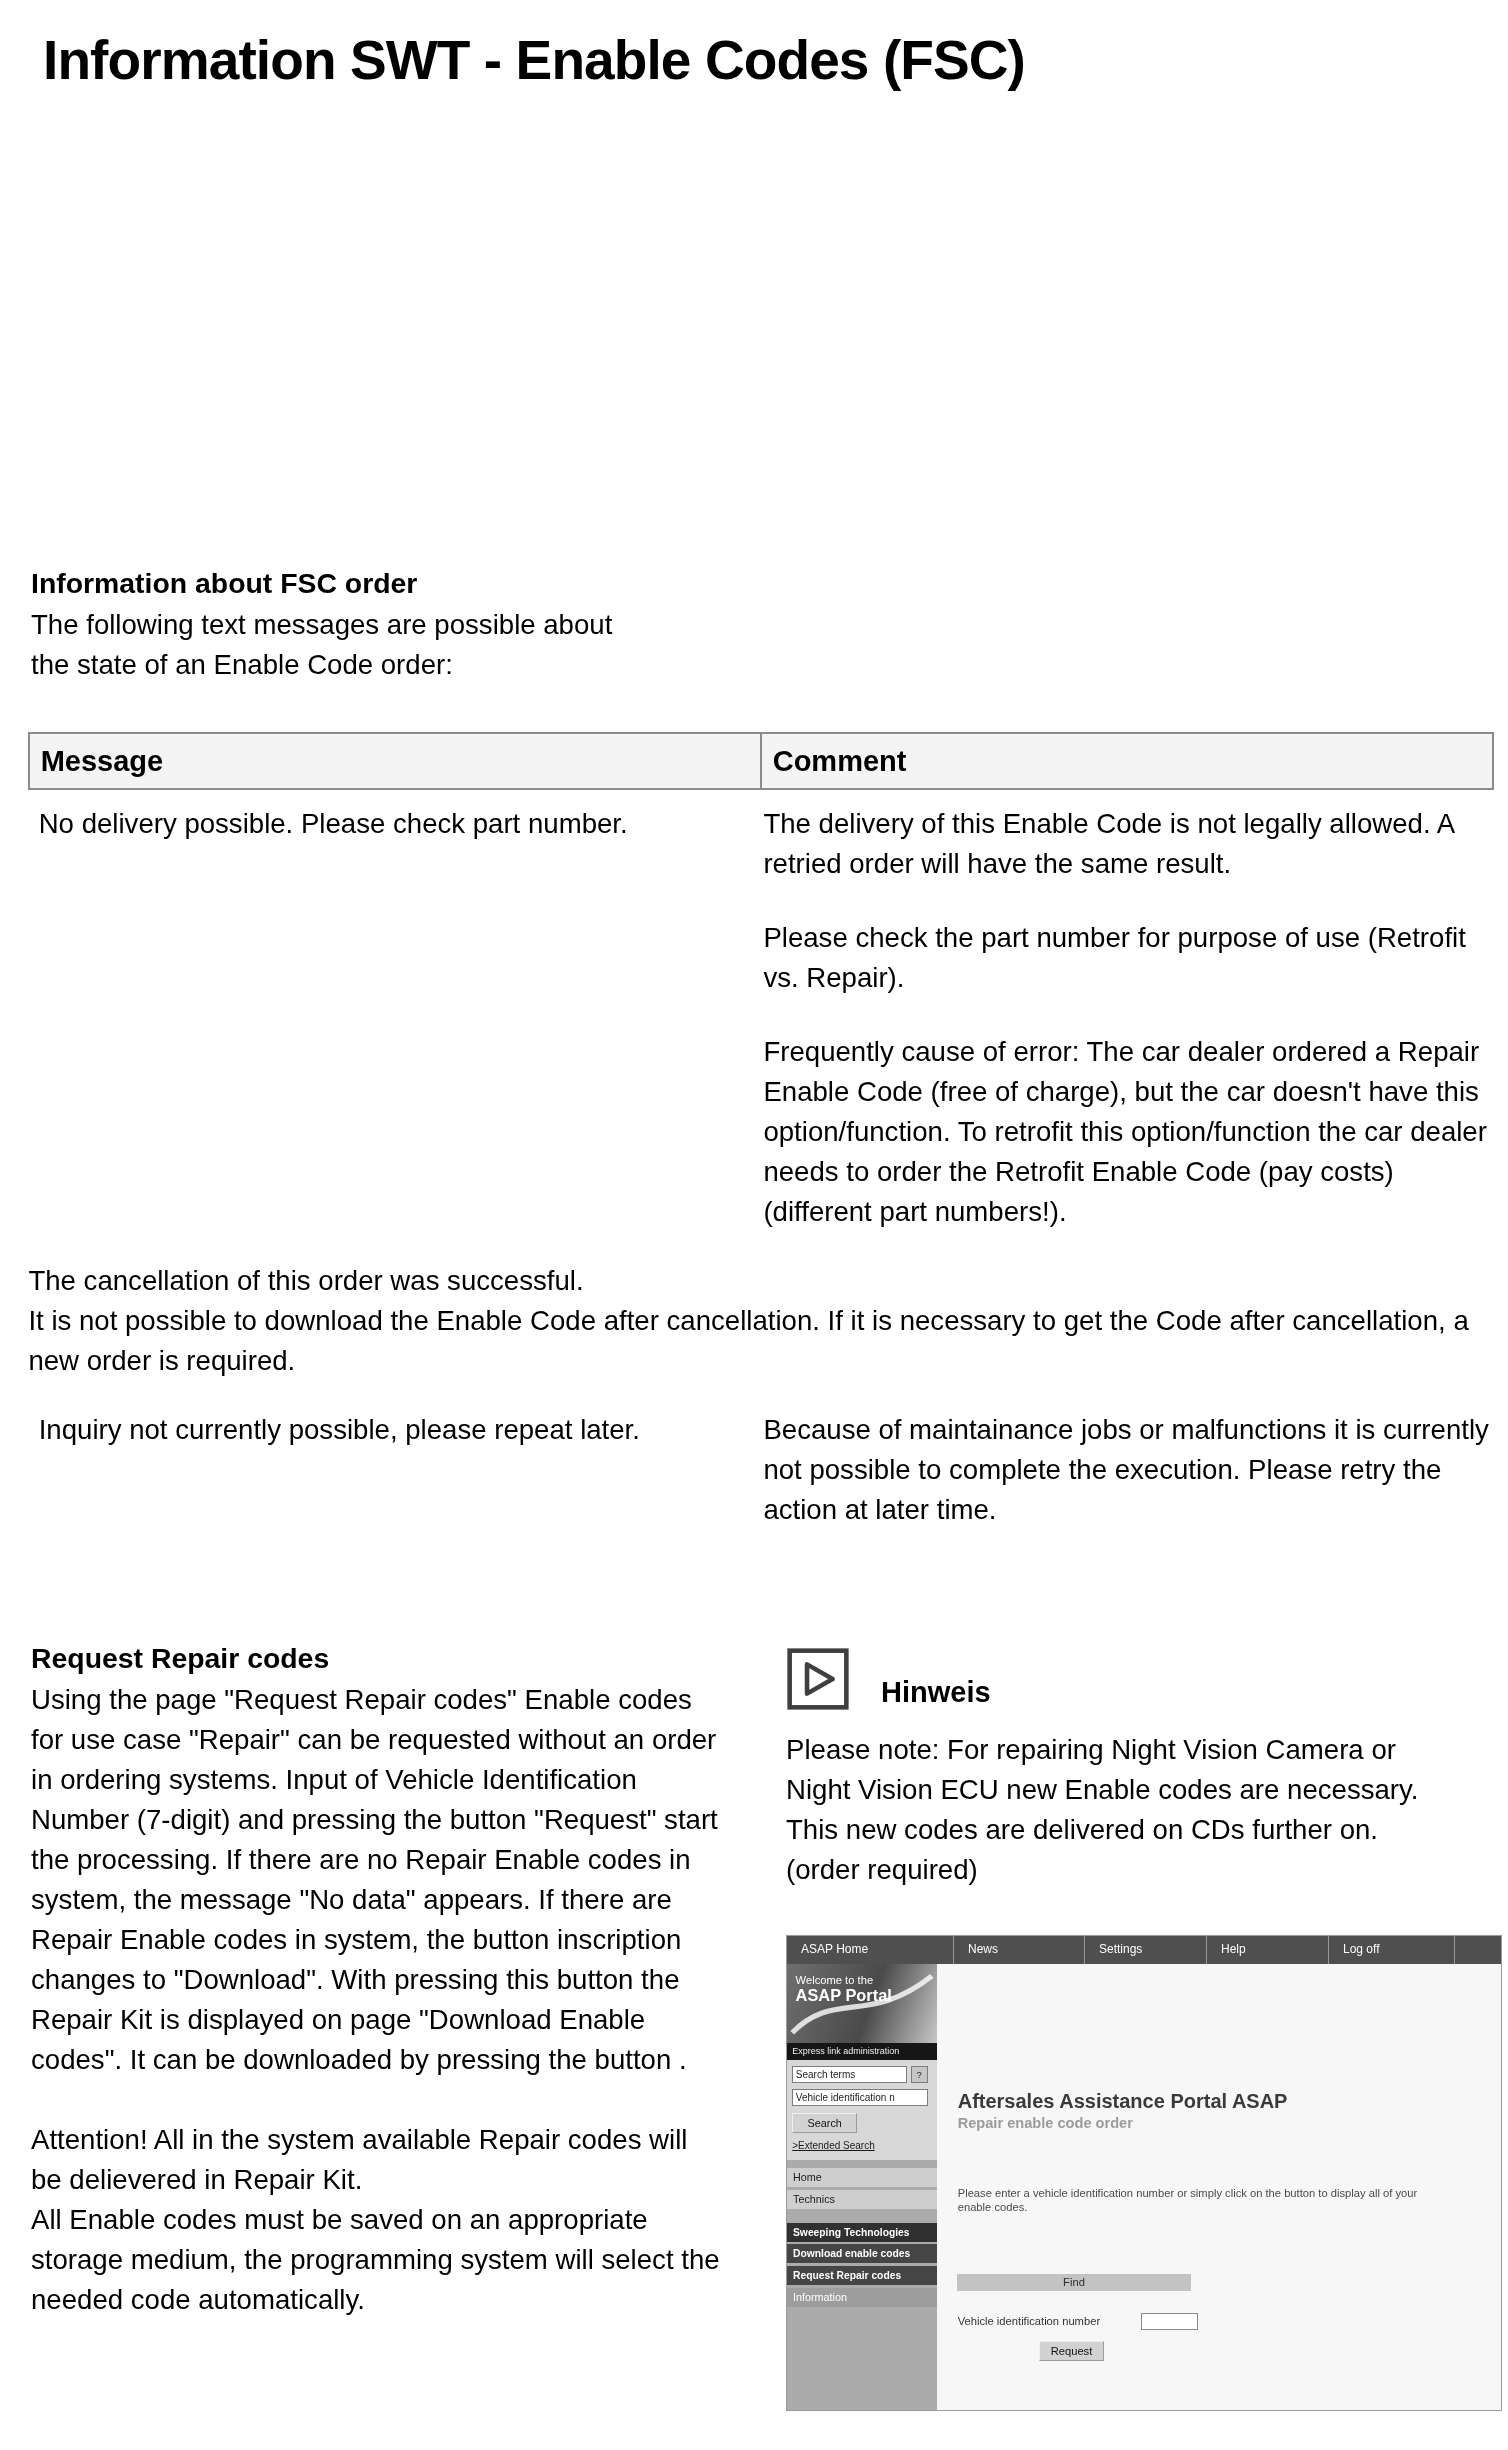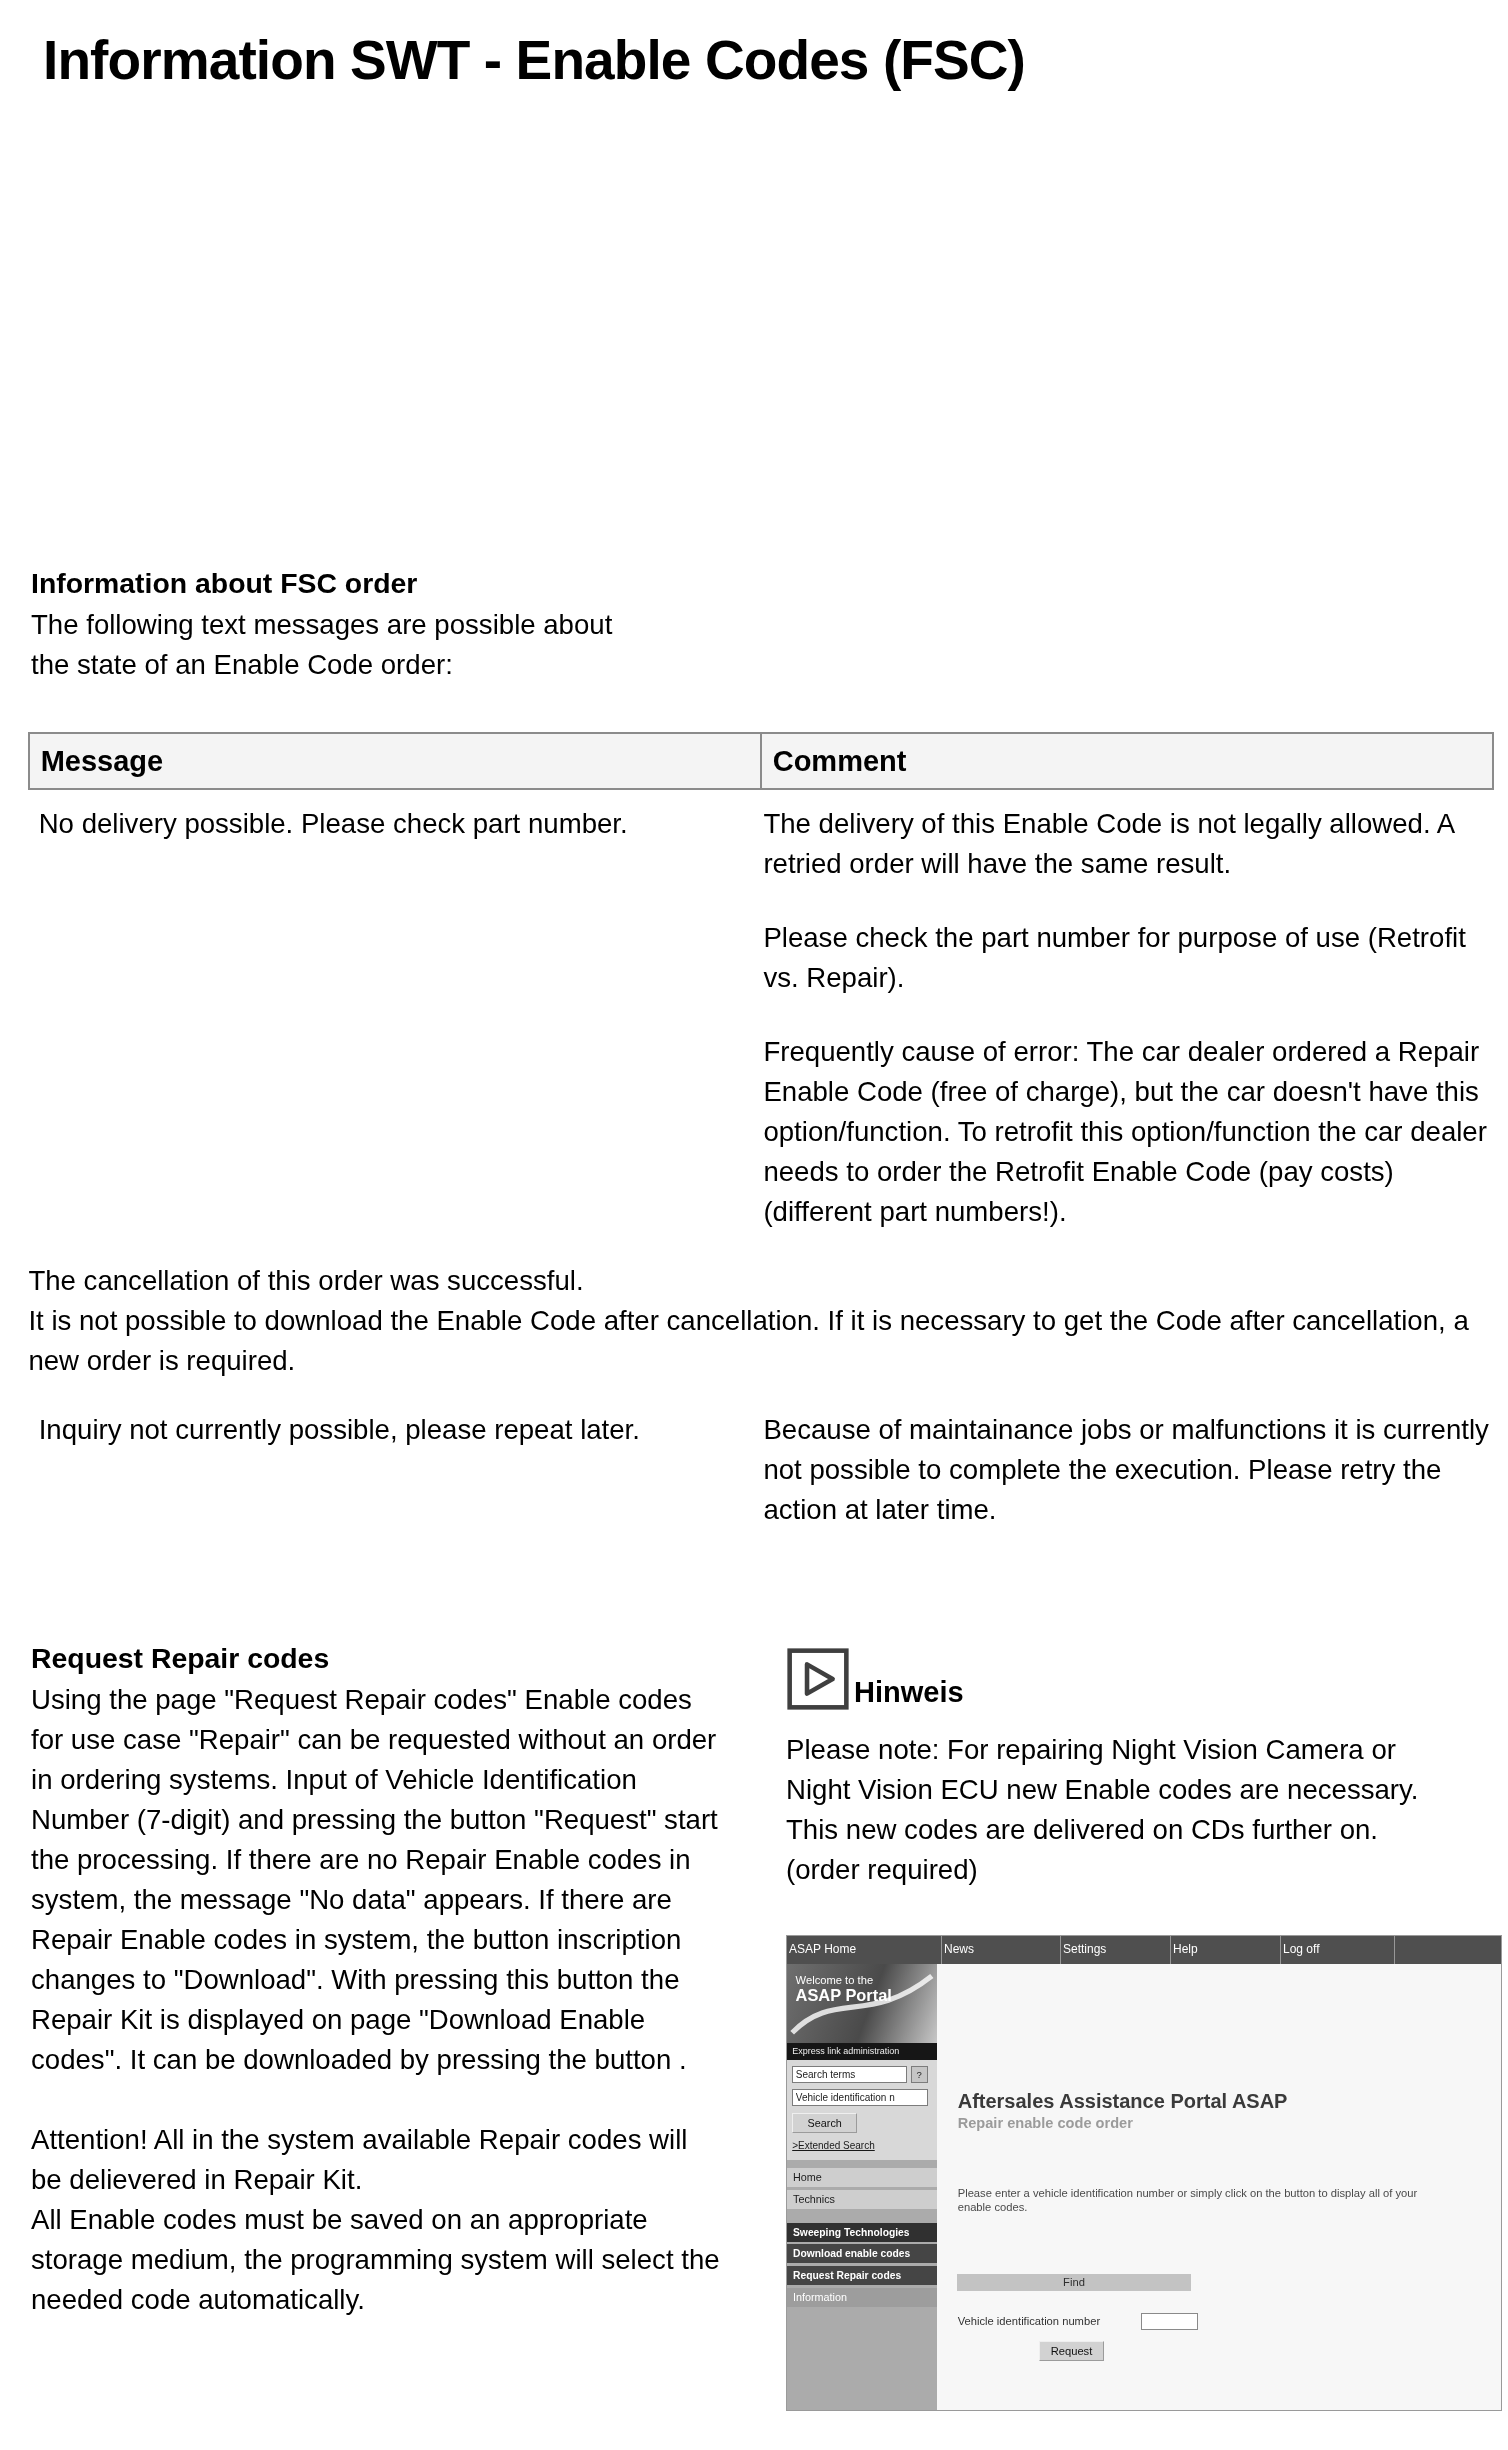--- a/index.html
+++ b/index.html
@@ -22,31 +22,31 @@
   .t-row.first{margin-top:13.8px;}
   .t-msg{width:735px;box-sizing:border-box;padding:0 20.7px 0 10.3px;}
   .t-cmt{flex:1;box-sizing:border-box;padding-right:3.4px;}
   .t-cmt p{margin:0 0 34px 0;white-space:pre-line;}
   .t-cmt p:last-child{margin-bottom:0;}
 
   
   .left-col{position:absolute;left:31px;top:1642px;width:689px;}
   .attention{margin-top:40px;}
   .right-col{position:absolute;left:786px;top:1647px;width:720px;}
-  .note-head{display:flex;align-items:flex-end;gap:4px;}
+  .note-head{display:flex;align-items:flex-end;gap:31px;}
   .note-icon{width:64px;height:64px;display:block;flex:0 0 auto;}
   .note-label{font-size:29px;font-weight:bold;padding-bottom:1.7px;}
   .note-body{margin-top:19px;}
 
   
   .portal{position:absolute;left:786px;top:1935px;width:716px;height:476px;border:0.9px solid #9a9a9a;
           box-sizing:border-box;background:#f6f6f6;overflow:hidden;}
   .p-nav{position:absolute;top:0;left:0;right:0;height:27.6px;background:#4f4f4f;display:flex;}
   .p-nav-cell{color:#fff;font-size:12px;line-height:27.6px;padding-left:2px;border-right:0.9px solid #989898;
-              box-sizing:border-box;white-space:nowrap;cursor:default;}
+              box-sizing:border-box;white-space:nowrap;cursor:default;margin-left:12px;}
   .pn0{width:155px}.pn1{width:119px}.pn2{width:110px}.pn3{width:110px}.pn4{width:114px}
   .p-nav-fill{flex:1;}
   .p-side{position:absolute;top:27.6px;left:0;width:150px;bottom:0;background:#ababab;}
   .p-welcome{position:relative;height:79px;background:linear-gradient(110deg,#6f6f6f 0%,#4a4a4a 55%,#c7c7c7 100%);
              color:#fff;padding:10.3px 0 0 8.6px;box-sizing:border-box;}
   .p-welcome .w1{font-size:11.2px;position:relative;z-index:2;}
   .p-welcome .w2{font-size:16.4px;font-weight:bold;position:relative;z-index:2;}
   .swoosh{position:absolute;top:0;left:0;width:150px;height:79px;z-index:1;}
   .p-express{height:17px;background:#161616;color:#f0f0f0;font-size:9px;line-height:17px;padding-left:5.2px;}
   .p-search{background:#d8d8d8;padding:6.9px 5.2px 8.6px 5.2px;}

